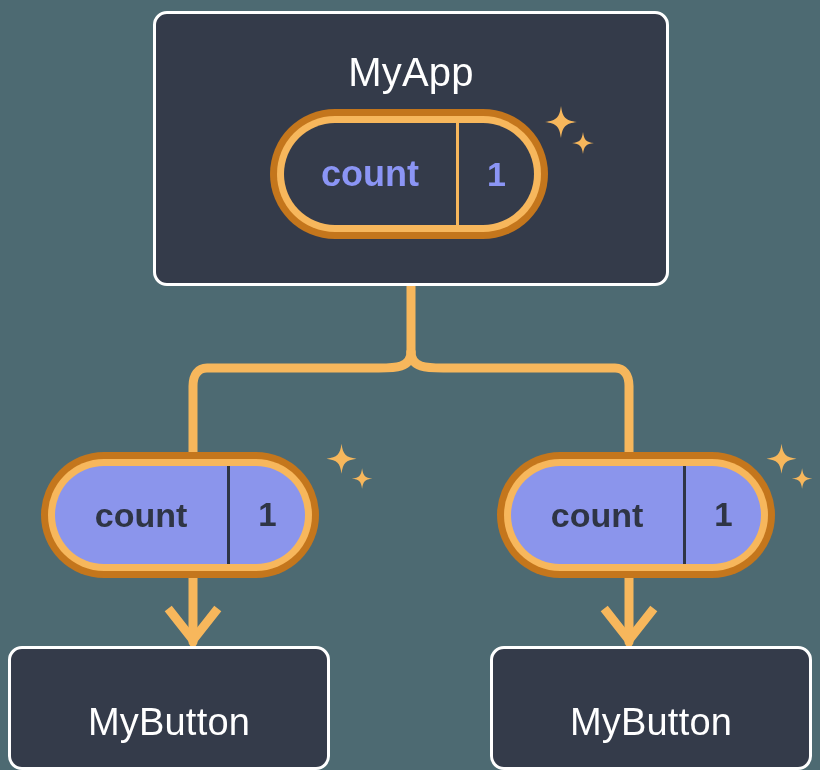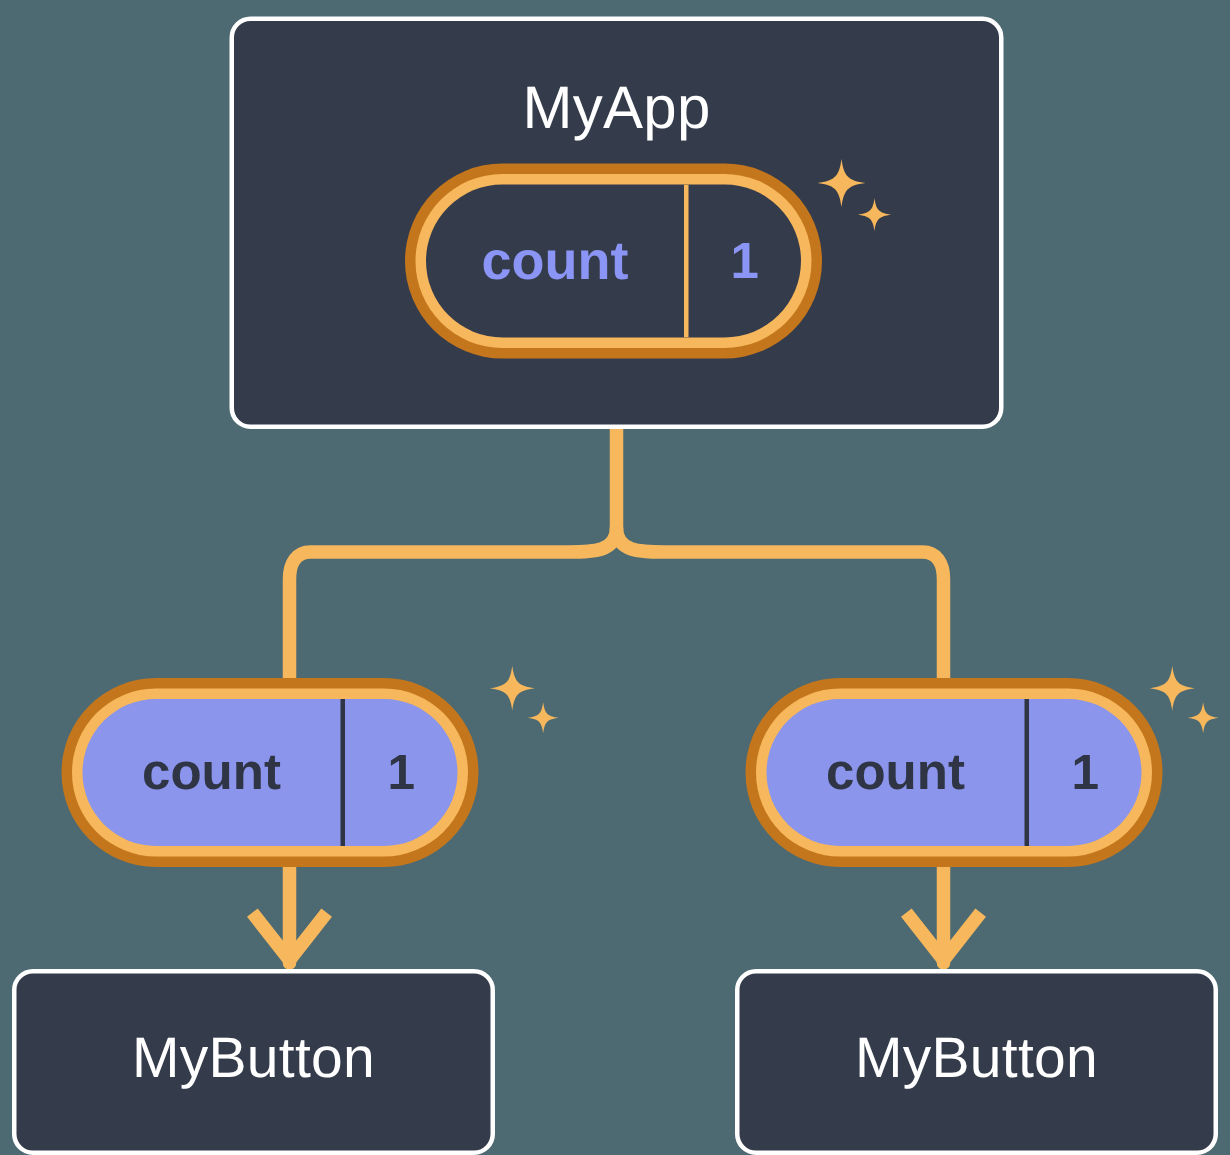--- a/index.html
+++ b/index.html
@@ -52,21 +52,21 @@
     font-size: 40px;
   }
   .box-mybutton {
     width: 322px;
     height: 124px;
     top: 646px;
   }
   #box-mybutton-left  { left: 8px; }
   #box-mybutton-right { left: 490px; }
   .box-mybutton .comp-title {
-    margin-top: 36px;
+    margin-top: 52px;
     font-size: 38px;
   }
 
   
   .pill {
     position: absolute;
     box-sizing: border-box;
     border-radius: 999px;
     background: #c4761c;               
     padding: 7px;

